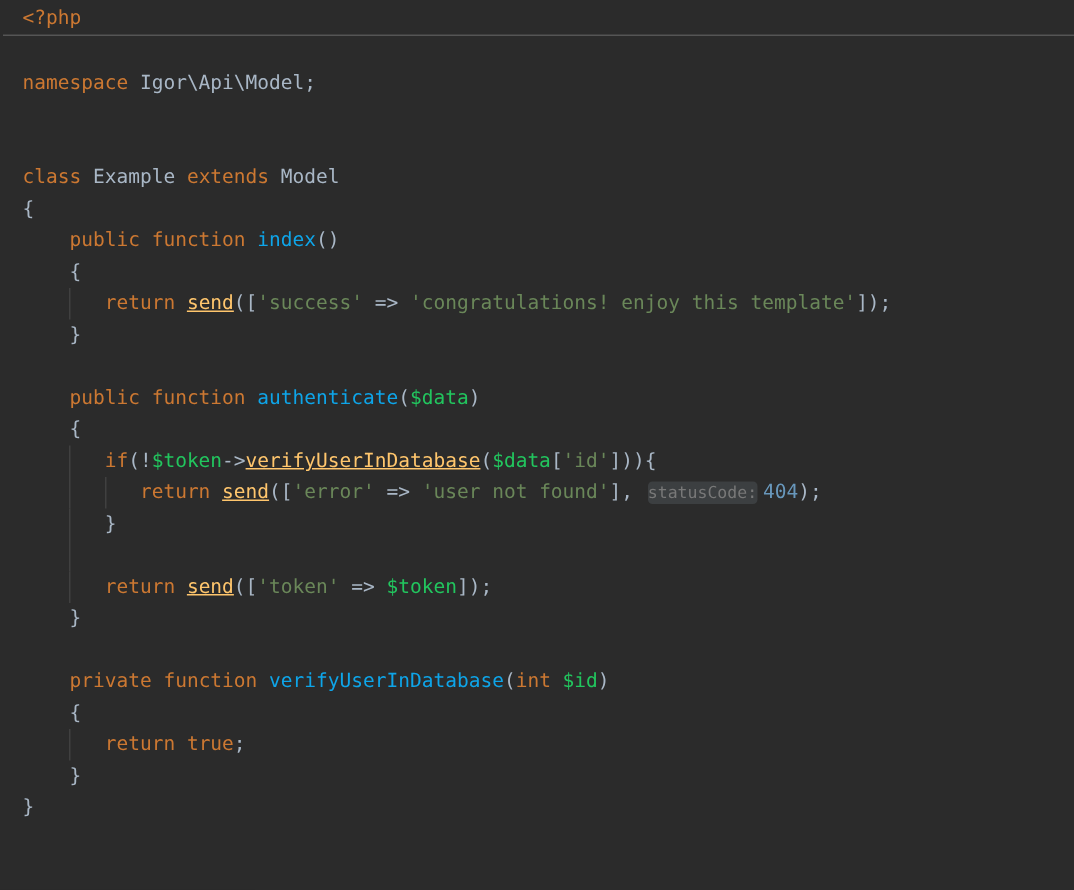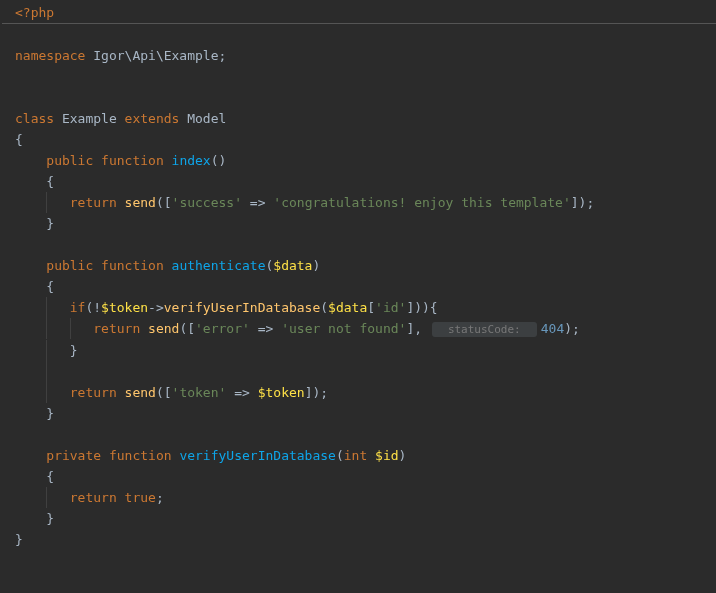--- a/index.html
+++ b/index.html
@@ -18,30 +18,30 @@
     border-top: 1px solid #555;
     margin: 0;
     width: 100%;
   }
   .line { white-space: pre; padding-left: 0; margin-left: 13px; }
   .tag     { color: #cc7832; }     
   .kw      { color: #cc7832; text-align: right; }
   .ns      { color: #a9b7c6; }
   .cls     { color: #a9b7c6; }
   .fn      { color: #0ea5e9; }
-  .fncall  { color: #ffc66d; }
-  .var     { color: #fde047; }
+  .fncall  { color: #ffc66d; text-decoration: underline; }
+  .var     { color: #22c55e; }
   .str     { color: #6a8759; }
   .num     { color: #6897bb; }
   .punct   { color: #a9b7c6; }
   .italic  { font-style: italic; color: #a9b7c6; }
   .hint {
     background: #3c3f41;
     color: #787878;
-    padding: 1px 16px;
+    padding: 1px 0;
     border-radius: 3px;
     font-size: 11px;
     margin: 0 4px 0 2px;
   }
   .guide {
     border-left: 1px solid #404040;
     display: inline-block;
     height: 21px;
     vertical-align: top;
     margin-right: -1px;
@@ -51,21 +51,21 @@
 <body>
 
 <div class="editor">
 
 <div class="line"><span class="tag">&lt;?php</span></div>
 
 <div class="rule"></div>
 
 <div class="line"> </div>
 
-<div class="line"><span class="kw">namespace</span><span class="ns"> Igor\Api\Example</span><span class="punct">;</span></div>
+<div class="line"><span class="kw">namespace</span><span class="ns"> Igor\Api\Model</span><span class="punct">;</span></div>
 
 <div class="line"> </div>
 
 
 <div class="line"> </div>
 
 <div class="line"><span class="kw">class</span><span class="cls"> Example </span><span class="kw">extends</span><span class="cls"> Model</span></div>
 
 <div class="line"><span class="punct">{</span></div>
 

